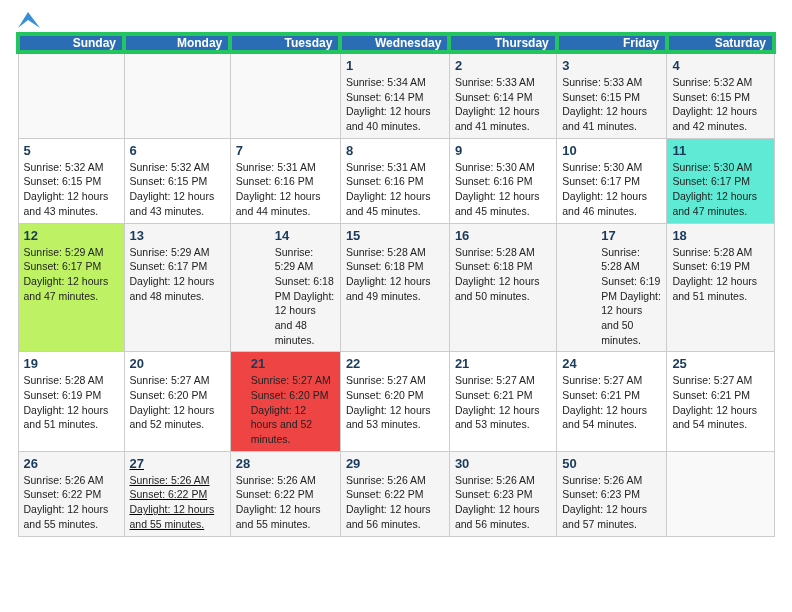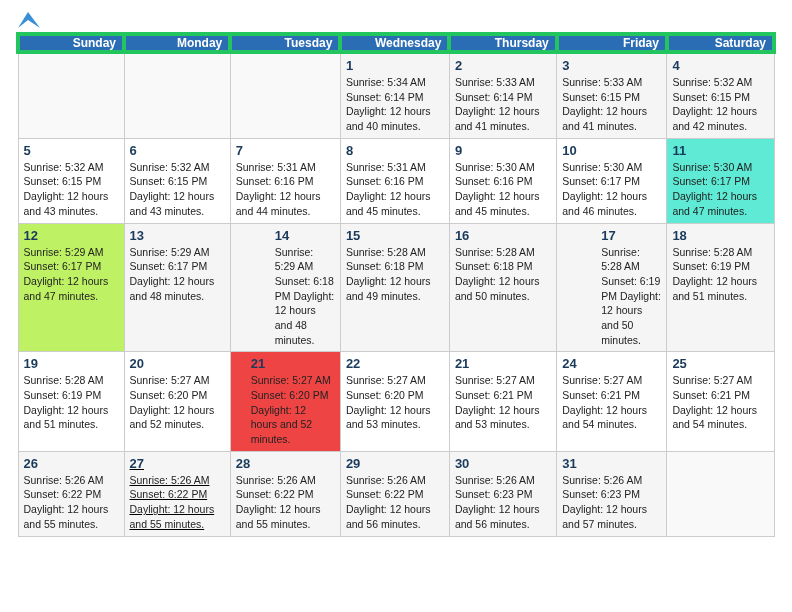--- a/index.html
+++ b/index.html
@@ -335,21 +335,21 @@
 and 56 minutes.</div>
         </td>
         <td style="background: rgb(245, 245, 245);">
           <span class="day-num">30</span>
           <div class="day-info">Sunrise: 5:26 AM
 Sunset: 6:23 PM
 Daylight: 12 hours
 and 56 minutes.</div>
         </td>
         <td style="background: rgb(245, 245, 245);">
-          <span class="day-num">31</span>
+          <span class="day-num">50</span>
           <div class="day-info">Sunrise: 5:26 AM
 Sunset: 6:23 PM
 Daylight: 12 hours
 and 57 minutes.</div>
         </td>
         <td class="empty-cell"></td>
       </tr>
     </tbody>
 </table>
 

